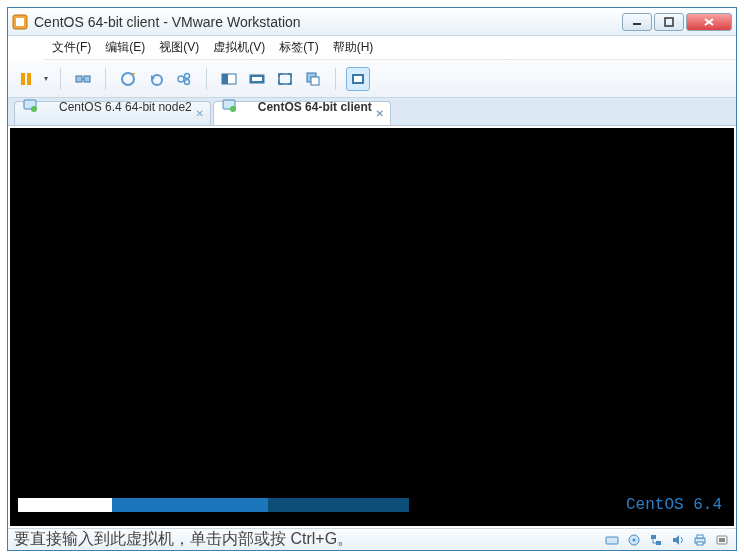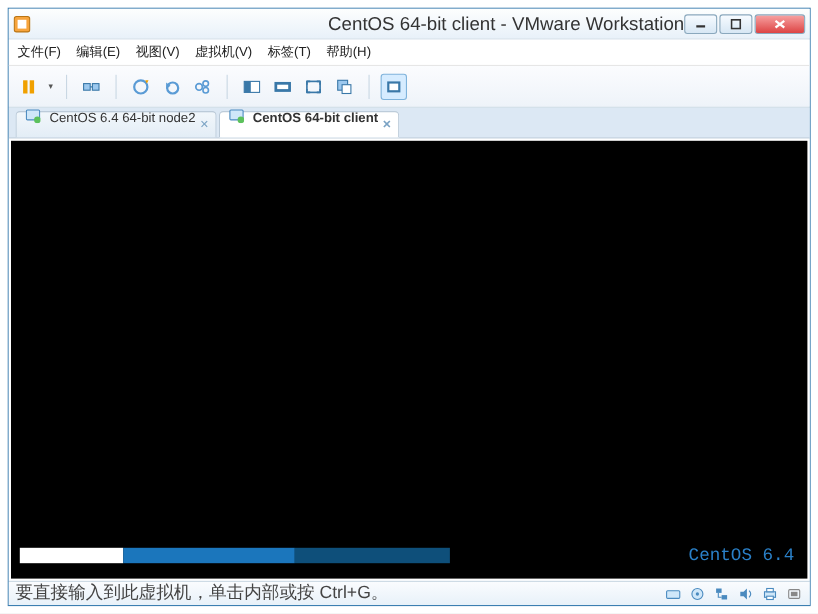--- a/index.html
+++ b/index.html
@@ -10,40 +10,40 @@
     font-size: 12px;
     position: relative;
     border: 2px solid #fff;
     padding: 5px;
   }
   .outer { width: 100%; height: 100%; border: 1px solid #3c7fb1; background: #fff; display: flex; flex-direction: column; }
 
   
   .titlebar { height: 28px; background: linear-gradient(#fdfefe, #e8f1f9); border-bottom: 1px solid #c9d7e3; display: flex; align-items: center; padding: 0 4px; }
   .titlebar .app-icon { width: 16px; height: 16px; margin-right: 6px; display:inline-flex;align-items:center;justify-content:center;}
-  .title-text { flex: 1; color: #333; font-size: 17px; text-align: right; }
+  .title-text { flex: 1; color: #333; font-size: 14px; }
   .winbtns { display: flex; gap: 2px; }
   .winbtn { width: 30px; height: 18px; border: 1px solid #8aa8bd; border-radius: 3px; background: linear-gradient(#f7fbff,#d7e7f4); display:flex; align-items:center; justify-content:center; cursor:pointer; }
   .winbtn.close { width: 46px; background: linear-gradient(#f7a1a1,#d44);}
   .winbtn svg { display:block; }
 
   
-  .menubar { height: 24px; display: flex; align-items: center; padding: 0 8px; gap: 14px; background: #fff; border-bottom: 1px solid #e6e6e6;}
+  .menubar { height: 24px; display: flex; align-items: center; padding: 0 8px; gap: 14px; background: #fff; border-bottom: 1px solid #e6e6e6; margin-left: 36px;}
   .menuitem { color: #222; cursor:pointer; }
 
   
   .toolbar { height: 38px; display: flex; align-items: center; padding: 0 6px; gap: 4px; background: linear-gradient(#fbfcfe,#eef3f9); border-bottom: 1px solid #c9d7e3;}
   .tb-btn { width: 24px; height: 24px; border: 1px solid transparent; border-radius: 3px; display:flex; align-items:center; justify-content:center; cursor:pointer;}
   .tb-btn.active { border-color: #7fb3db; background: #d6ecff; }
   .tb-sep { width:1px; height:22px; background:#c9d7e3; margin: 0 6px; }
   .tb-dd { width: 8px; display:flex;align-items:center;justify-content:center; color:#555; font-size:8px; cursor:pointer;}
 
   
   .tabrow { height: 28px; display:flex; align-items:flex-end; padding: 0 6px; background: #dce8f4; border-bottom:1px solid #b9c8d6;}
-  .tab { height: 24px; padding: 0 18px 14px 8px; display:flex; align-items:center; gap:8px; border:1px solid #b9c8d6; border-bottom:none; border-radius: 4px 4px 0 0; background: linear-gradient(#f2f7fb,#e3edf6); position:relative; margin-right:2px; cursor:pointer; font-size:12px; color:#333;}
+  .tab { height: 24px; padding: 0 18px 14px 8px; display:flex; align-items:center; gap:22px; border:1px solid #b9c8d6; border-bottom:none; border-radius: 4px 4px 0 0; background: linear-gradient(#f2f7fb,#e3edf6); position:relative; margin-right:2px; cursor:pointer; font-size:12px; color:#333;}
   .tab.active { background:#fff; font-weight:bold;justify-content:center; }
   .tab .x { position:absolute; right:4px; top:5px; width:12px; height:12px; font-size:10px; color:#7ba3c4; display:flex;align-items:center;justify-content:center; cursor:pointer;}
 
   
   .vmarea { flex:1; background:#fff; display:flex; flex-direction:column; }
   .console { flex:1; background:#000; position:relative; margin: 2px; }
   .progressbar { position:absolute; left:8px; bottom:14px; width:54%; height:14px; background:#000; display:flex; }
   .pb-seg1 { width:24%; height:100%; background:#fff; }
   .pb-seg2 { width:40%; height:100%; background:#1b76bc; }
   .pb-seg3 { width:36%; height:100%; background:#0e4f7a; }

